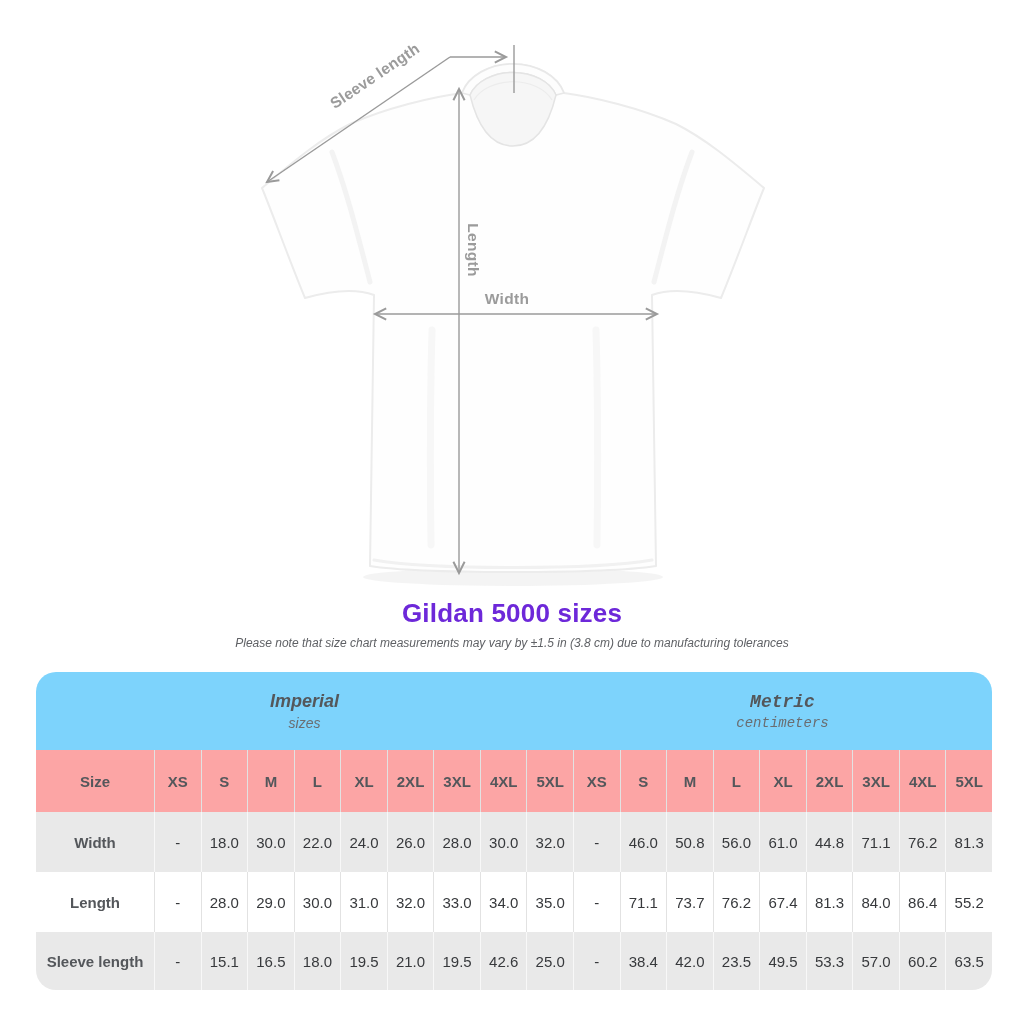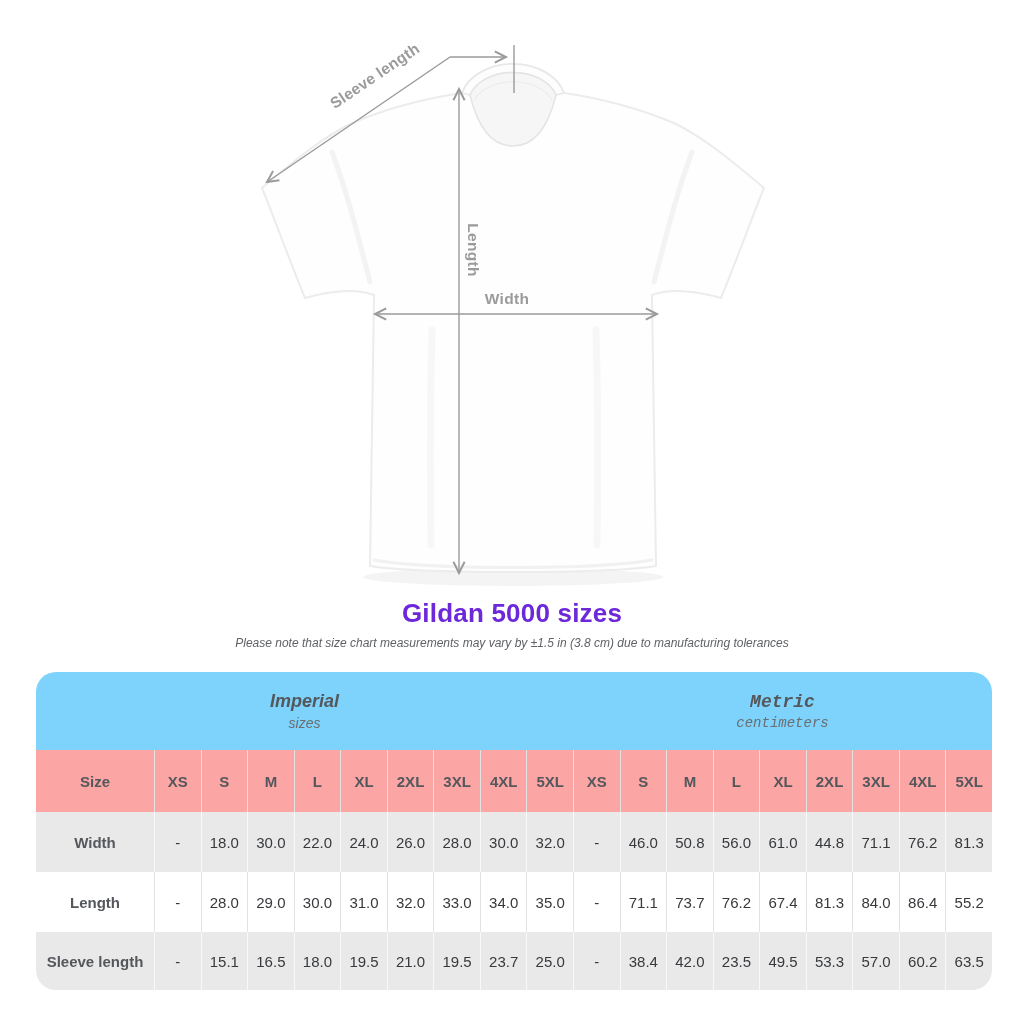--- a/index.html
+++ b/index.html
@@ -186,21 +186,21 @@
         </div>
         <div class="trow r-gray last">
           <div class="cell lbl">Sleeve length</div>
           <div class="cell ">-</div>
           <div class="cell ">15.1</div>
           <div class="cell ">16.5</div>
           <div class="cell ">18.0</div>
           <div class="cell ">19.5</div>
           <div class="cell ">21.0</div>
           <div class="cell ">19.5</div>
-          <div class="cell ">23.7</div>
+          <div class="cell ">42.6</div>
           <div class="cell ">25.0</div>
           <div class="cell ">-</div>
           <div class="cell ">38.4</div>
           <div class="cell ">42.0</div>
           <div class="cell ">23.5</div>
           <div class="cell ">49.5</div>
           <div class="cell ">53.3</div>
           <div class="cell ">57.0</div>
           <div class="cell ">60.2</div>
           <div class="cell ">63.5</div>

